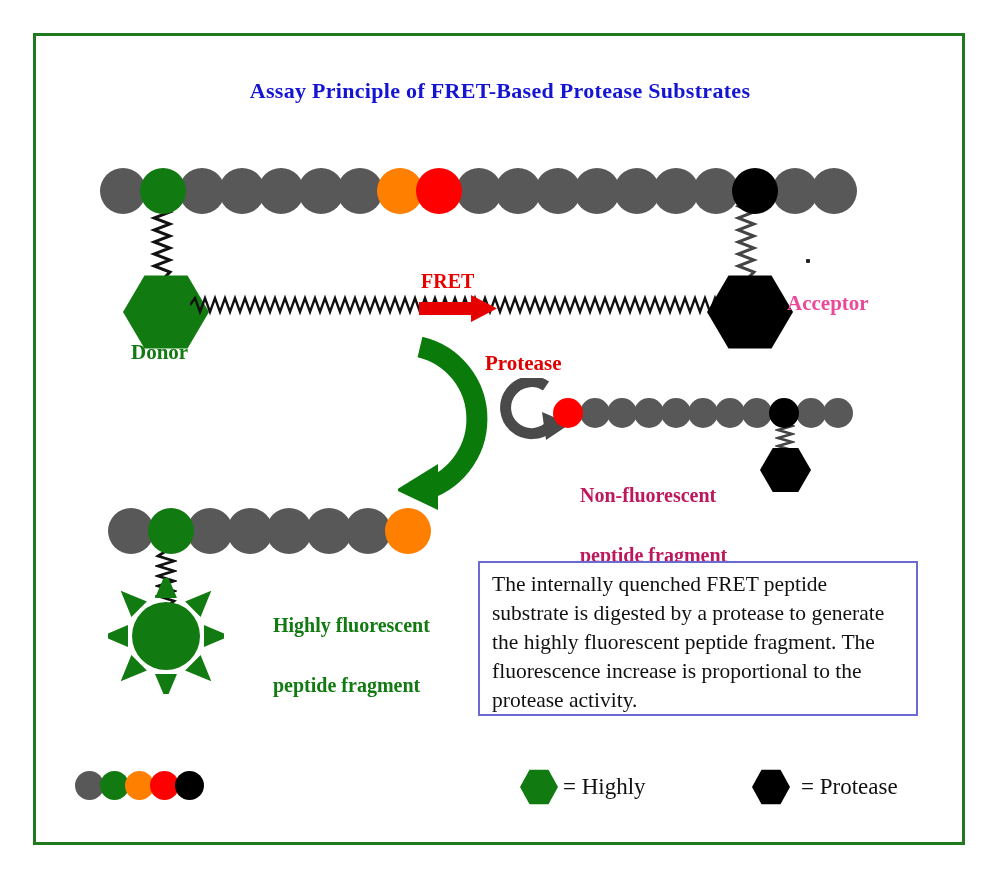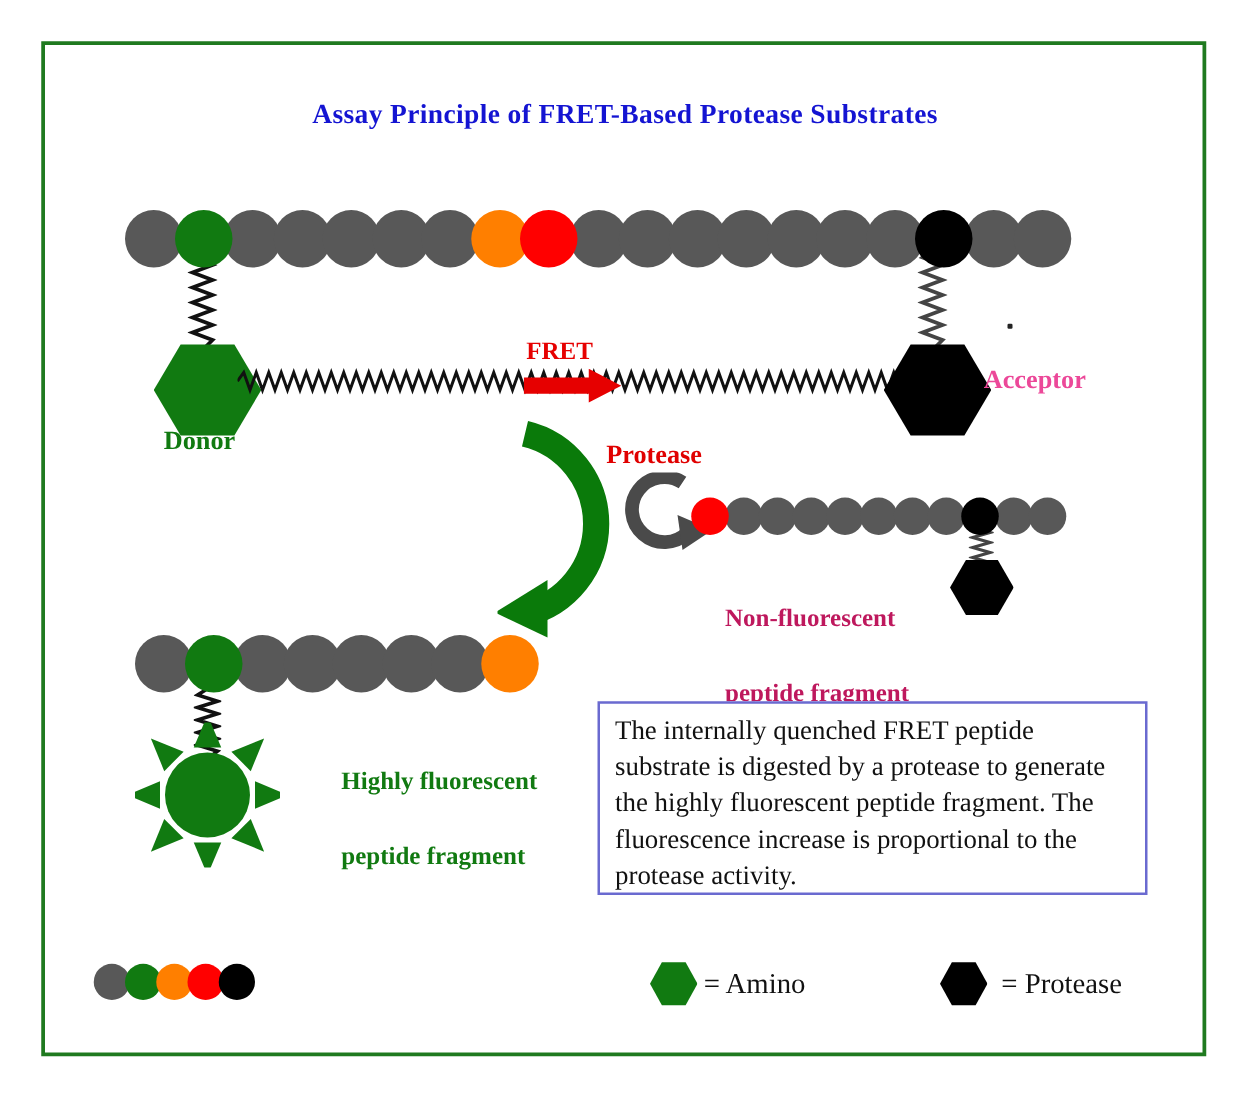--- a/index.html
+++ b/index.html
@@ -219,18 +219,18 @@
 
   <div id="legend-0-swatch" style="position:absolute;left:75px;top:771px;width:130px;height:30px;">
       <div class="bead" style="left: 0px; top: 0px; width: 29px; height: 29px; background: rgb(88, 88, 88);"></div>
       <div class="bead" style="left: 25px; top: 0px; width: 29px; height: 29px; background: rgb(17, 122, 17);"></div>
       <div class="bead" style="left: 50px; top: 0px; width: 29px; height: 29px; background: rgb(255, 127, 0);"></div>
       <div class="bead" style="left: 75px; top: 0px; width: 29px; height: 29px; background: rgb(255, 0, 0);"></div>
       <div class="bead" style="left: 100px; top: 0px; width: 29px; height: 29px; background: rgb(0, 0, 0);"></div>
     </div>
 
   <div class="hex" style="left:520px;top:769px;width:38px;height:36px;background:#117a11;"></div>
-  <div class="legend-text" style="left:563px;top:774px;">= Amino</div>
+  <div class="legend-text" style="left:563px;top:774px;">= Highly</div>
 
   <div class="hex" style="left:752px;top:769px;width:38px;height:36px;background:#000000;"></div>
   <div class="legend-text" style="left:801px;top:774px;">= Protease</div>
 
 </div>
 
 </body></html>

